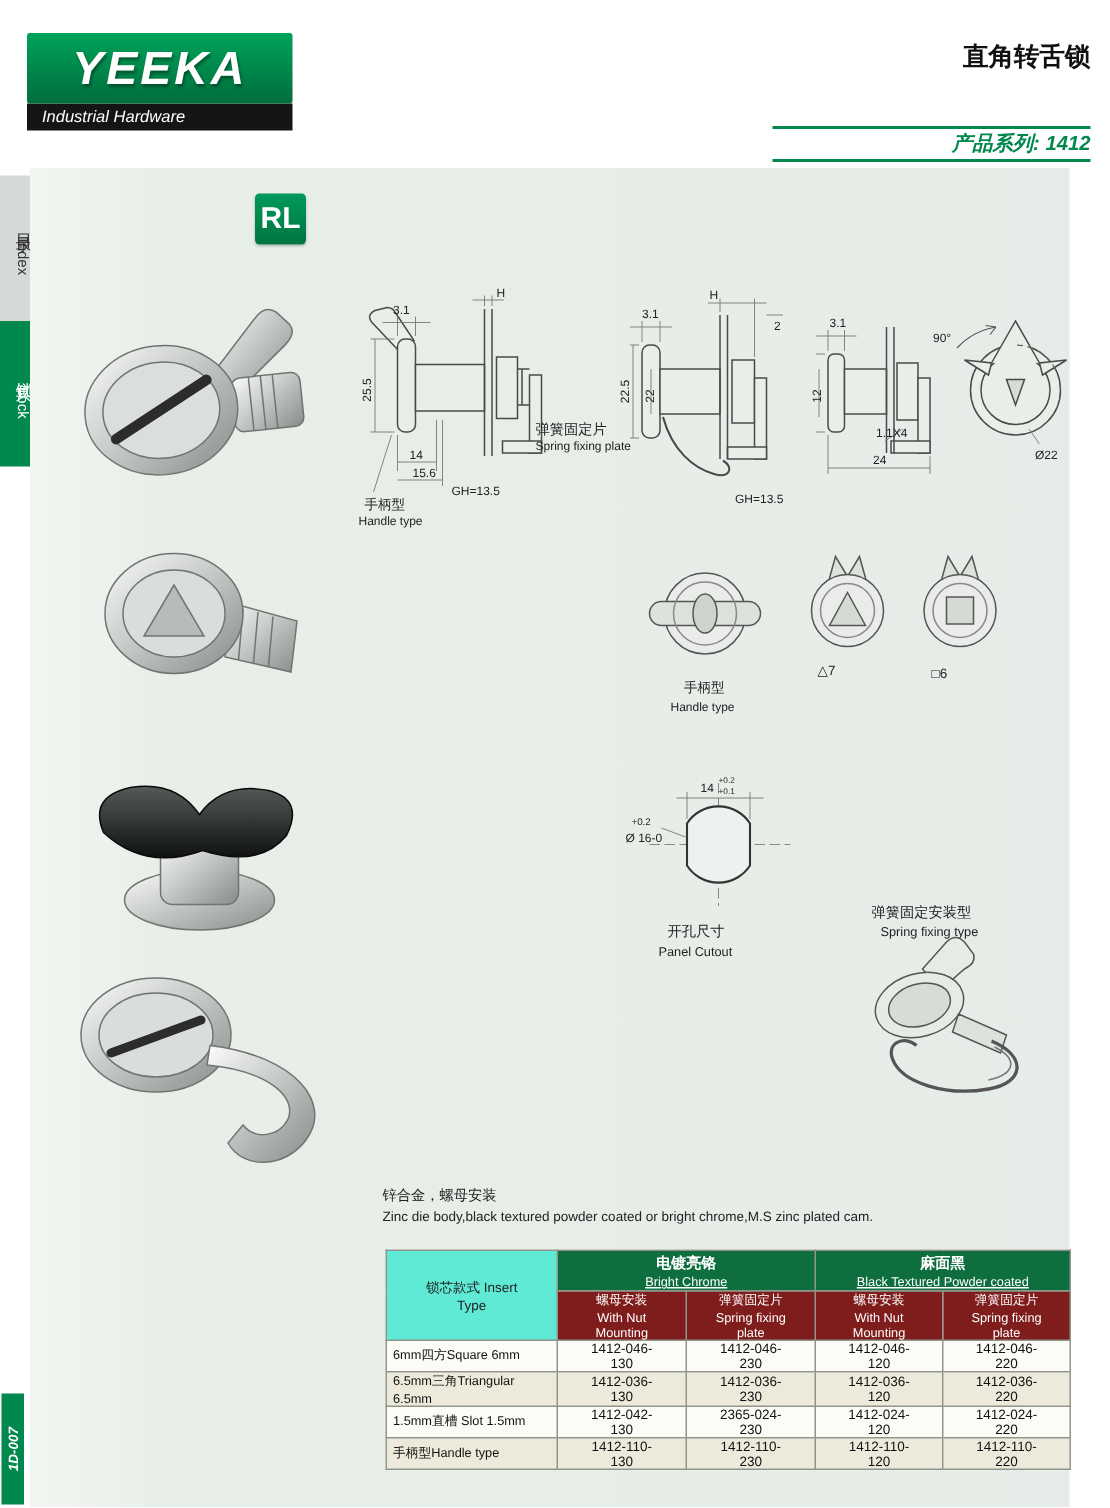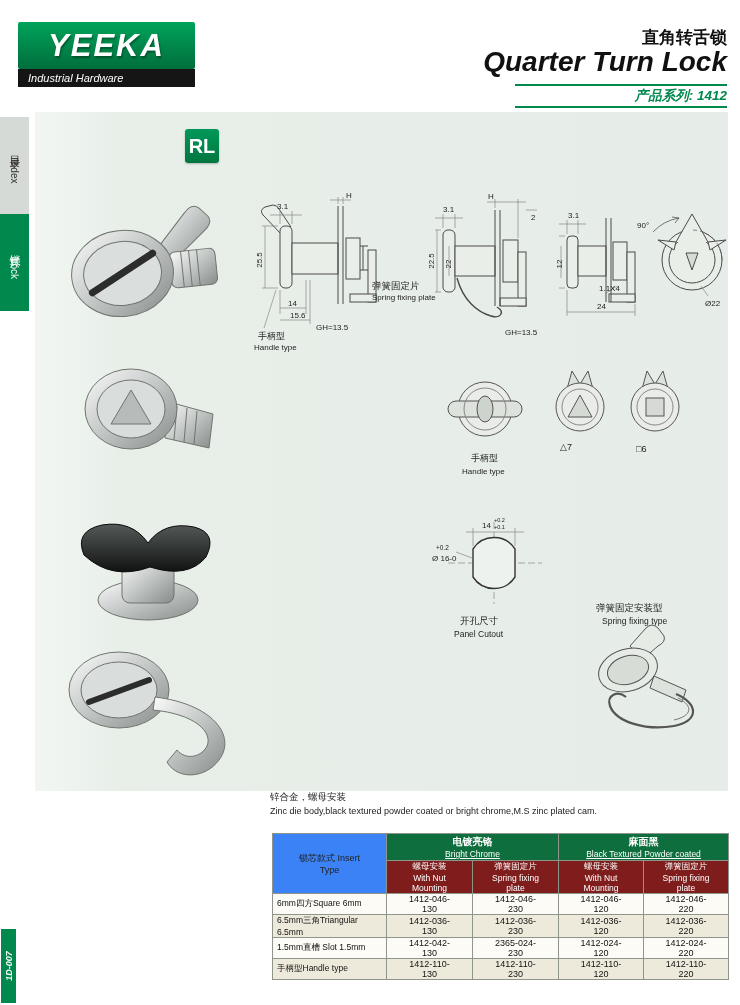--- a/index.html
+++ b/index.html
@@ -14,52 +14,51 @@
   .rule{right:13px;width:212px;height:2px;background:#00884d;}
   .series{right:13px;top:87px;font-size:13.5px;font-weight:bold;font-style:italic;color:#00884d;}
   
   .tab{left:0;width:29px;display:flex;align-items:center;justify-content:center;writing-mode:vertical-rl;text-orientation:mixed;gap:8px;font-size:10px;}
   .tab-index{top:117px;height:97px;background:#d6dad6;color:#333;}
   .tab-lock{top:214px;height:97px;background:#00884d;color:#fff;}
   .tab .cn{font-size:11px;letter-spacing:2px;}
   .pagecode{left:1px;top:929px;width:15px;height:74px;background:#00884d;display:flex;align-items:center;justify-content:center;}
   .pagecode span{transform:rotate(-90deg);color:#fff;font-size:9px;font-weight:bold;font-style:italic;white-space:nowrap;}
   
-  .content{left:35px;top:112px;width:693px;height:679px;background:linear-gradient(90deg,#f2f6f2 0%,#e8efe9 12%,#e6ede8 100%);}
+  .content{left:20px;top:112px;width:693px;height:893px;background:linear-gradient(90deg,#f2f6f2 0%,#e8efe9 12%,#e6ede8 100%);}
   .rl-badge{left:150px;top:17px;width:34px;height:34px;background:linear-gradient(180deg,#00995a,#00763f);color:#fff;font-weight:bold;font-size:20px;display:flex;align-items:center;justify-content:center;border-radius:3px;box-shadow:0 1px 2px rgba(0,0,0,.25);}
   .lbl-cn{font-size:9.5px;color:#222;}
   .lbl-en{font-size:8px;color:#222;}
   .desc-cn{left:235px;top:679px;font-size:9.5px;color:#222;}
   .desc-en{left:235px;top:694px;font-size:9px;color:#222;}
   
   table.parts{left:237px;top:721px;position:absolute;border-collapse:collapse;table-layout:fixed;width:456px;background:#fff;}
   table.parts td{border:1px solid #8f958b;padding:0 18px;text-align:center;vertical-align:middle;}
   .gh{background:#0e6e3e;color:#fff;height:27px;}
   .gh .b{font-size:10px;font-weight:bold;}
   .gh .s{font-size:8.5px;text-decoration:underline;}
   td.sh{background:#7f1d1d;color:#fff;height:31px;font-size:8.5px;margin-top:16px;}
-  td.ih{background:#3b82f6;color:#222;font-size:9px;}
+  td.ih{background:#5eead4;color:#222;font-size:9px;}
   tr.dr{height:19px;font-size:9px;color:#111;}
   tr.dr td:first-child{text-align:left;padding-left:4px;font-size:8.5px;}
   tr.odd{background:#fcfbf6;}
   tr.even{background:#eeeadb;}
   svg text{font-family:"Liberation Sans","DejaVu Sans",sans-serif;}
 </style>
 </head>
 <body>
 
 <div class="page">
 
   <div class="abs logo-sub">Industrial Hardware</div>
   <div class="abs logo-box">
     <span class="logo-text">YEEKA</span>
   </div>
 
   <div class="abs title-cn">直角转舌锁</div>
-  <div class="abs title-en">Quarter Turn Lock</div>
   <div class="abs rule" style="top:84px"></div>
   <div class="abs series">产品系列:  1412</div>
   <div class="abs rule" style="top:106px"></div>
 
   <div class="abs tab tab-index">
     <span class="cn">目录</span>
     <span>Index</span>
   </div>
   <div class="abs tab tab-lock">
     <span class="cn">锁具</span>

